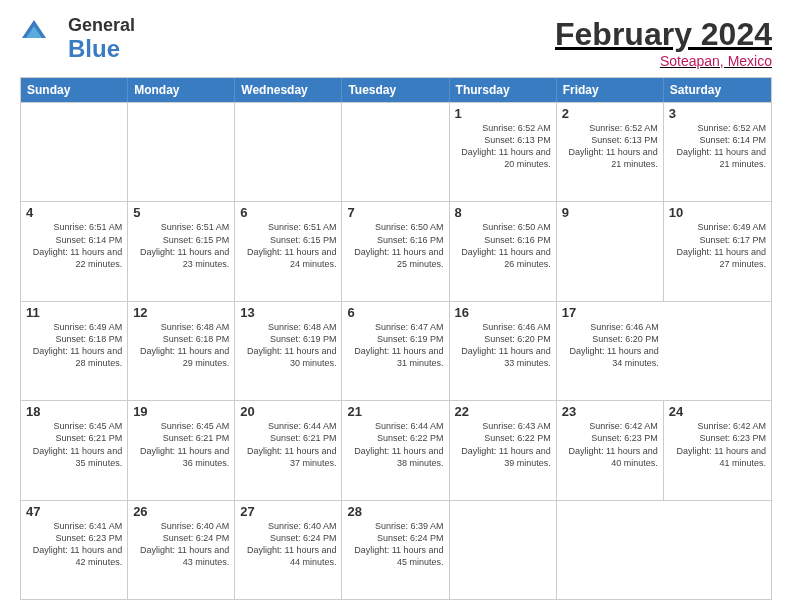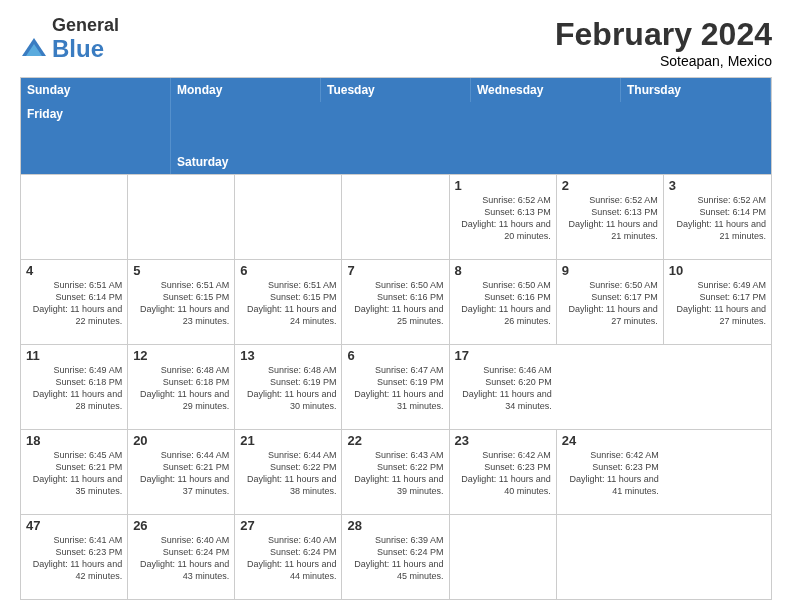--- a/index.html
+++ b/index.html
@@ -18,22 +18,22 @@
       flex-direction: column;
     }
     .header {
       display: flex;
       justify-content: space-between;
       align-items: flex-start;
       margin-bottom: 8px;
     }
     .logo {
       display: flex;
-      align-items: flex-end;
-      gap: 4px;
+      align-items: flex-start;
+      gap: 20px;
     }
     .logo-text {
       display: flex;
       flex-direction: column;
       line-height: 1.1;
     }
     .logo-general {
       font-size: 18px;
       font-weight: bold;
       color: #333;
@@ -42,52 +42,52 @@
       font-size: 24px;
       font-weight: bold;
       color: #3a7cc1;
     }
     .logo-icon {
       width: 28px;
       height: 28px;
     }
     .title-block {
       text-align: right;
+      text-decoration: underline;
     }
     .title-month {
       font-size: 32px;
       font-weight: bold;
       color: #333;
     }
     .title-location {
       font-size: 14px;
-      color: #000000;
+      color: #be185d;
     }
     .calendar {
       flex: 1;
       display: flex;
       flex-direction: column;
       border: 1px solid #ccc;
     }
     .cal-header {
       display: grid;
-      grid-template-columns: repeat(5, 1fr);
+      grid-template-columns: repeat(7, 1fr);
       background: #3a7cc1;
     }
     .cal-header-cell {
       color: #fff;
       font-weight: bold;
       font-size: 12px;
       padding: 5px 6px;
       text-align: left;
       border-right: 1px solid #5590cc;
     }
     .cal-header-cell:last-child {
       border-right: none;
-      margin-top: 48px;
     }
     .cal-body {
       flex: 1;
       display: flex;
       flex-direction: column;
     }
     .cal-row {
       display: grid;
       grid-template-columns: repeat(7, 1fr);
       flex: 1;
@@ -139,22 +139,22 @@
     <div class="title-block">
       <div class="title-month">February 2024</div>
       <div class="title-location">Soteapan, Mexico</div>
     </div>
   </div>
 
   <div class="calendar">
     <div class="cal-header">
     <div class="cal-header-cell">Sunday</div>
         <div class="cal-header-cell">Monday</div>
+        <div class="cal-header-cell">Wednesday</div>
         <div class="cal-header-cell">Tuesday</div>
-        <div class="cal-header-cell">Wednesday</div>
         <div class="cal-header-cell">Thursday</div>
         <div class="cal-header-cell">Friday</div>
         <div class="cal-header-cell">Saturday</div>
       </div>
     <div class="cal-body">
     <div class="cal-row">
           <div class="cal-cell empty"></div>
           <div class="cal-cell empty"></div>
           <div class="cal-cell empty"></div>
           <div class="cal-cell empty"></div>
@@ -203,23 +203,20 @@
 Daylight: 11 hours and 25 minutes.</div>
           </div>
           <div class="cal-cell">
             <span class="cell-day">8</span>
             <div class="cell-info">Sunrise: 6:50 AM
 Sunset: 6:16 PM
 Daylight: 11 hours and 26 minutes.</div>
           </div>
           <div class="cal-cell">
             <span class="cell-day">9</span>
-            <div class="cell-info">Sunrise: 6:50 AM
-Sunset: 6:17 PM
-Daylight: 11 hours and 27 minutes.</div>
           </div>
           <div class="cal-cell">
             <span class="cell-day">10</span>
             <div class="cell-info">Sunrise: 6:49 AM
 Sunset: 6:17 PM
 Daylight: 11 hours and 27 minutes.</div>
           </div>
         </div>
         <div class="cal-row">
           <div class="cal-cell">
@@ -240,32 +237,44 @@
 Sunset: 6:19 PM
 Daylight: 11 hours and 30 minutes.</div>
           </div>
           <div class="cal-cell">
             <span class="cell-day">6</span>
             <div class="cell-info">Sunrise: 6:47 AM
 Sunset: 6:19 PM
 Daylight: 11 hours and 31 minutes.</div>
           </div>
           <div class="cal-cell">
+            <span class="cell-day">16</span>
+            <div class="cell-info">Sunrise: 6:46 AM
+Sunset: 6:20 PM
+Daylight: 11 hours and 33 minutes.</div>
+          </div>
+          <div class="cal-cell">
             <span class="cell-day">17</span>
             <div class="cell-info">Sunrise: 6:46 AM
 Sunset: 6:20 PM
 Daylight: 11 hours and 34 minutes.</div>
           </div>
         </div>
         <div class="cal-row">
           <div class="cal-cell">
             <span class="cell-day">18</span>
             <div class="cell-info">Sunrise: 6:45 AM
 Sunset: 6:21 PM
 Daylight: 11 hours and 35 minutes.</div>
+          </div>
+          <div class="cal-cell">
+            <span class="cell-day">19</span>
+            <div class="cell-info">Sunrise: 6:45 AM
+Sunset: 6:21 PM
+Daylight: 11 hours and 36 minutes.</div>
           </div>
           <div class="cal-cell">
             <span class="cell-day">20</span>
             <div class="cell-info">Sunrise: 6:44 AM
 Sunset: 6:21 PM
 Daylight: 11 hours and 37 minutes.</div>
           </div>
           <div class="cal-cell">
             <span class="cell-day">21</span>
             <div class="cell-info">Sunrise: 6:44 AM

